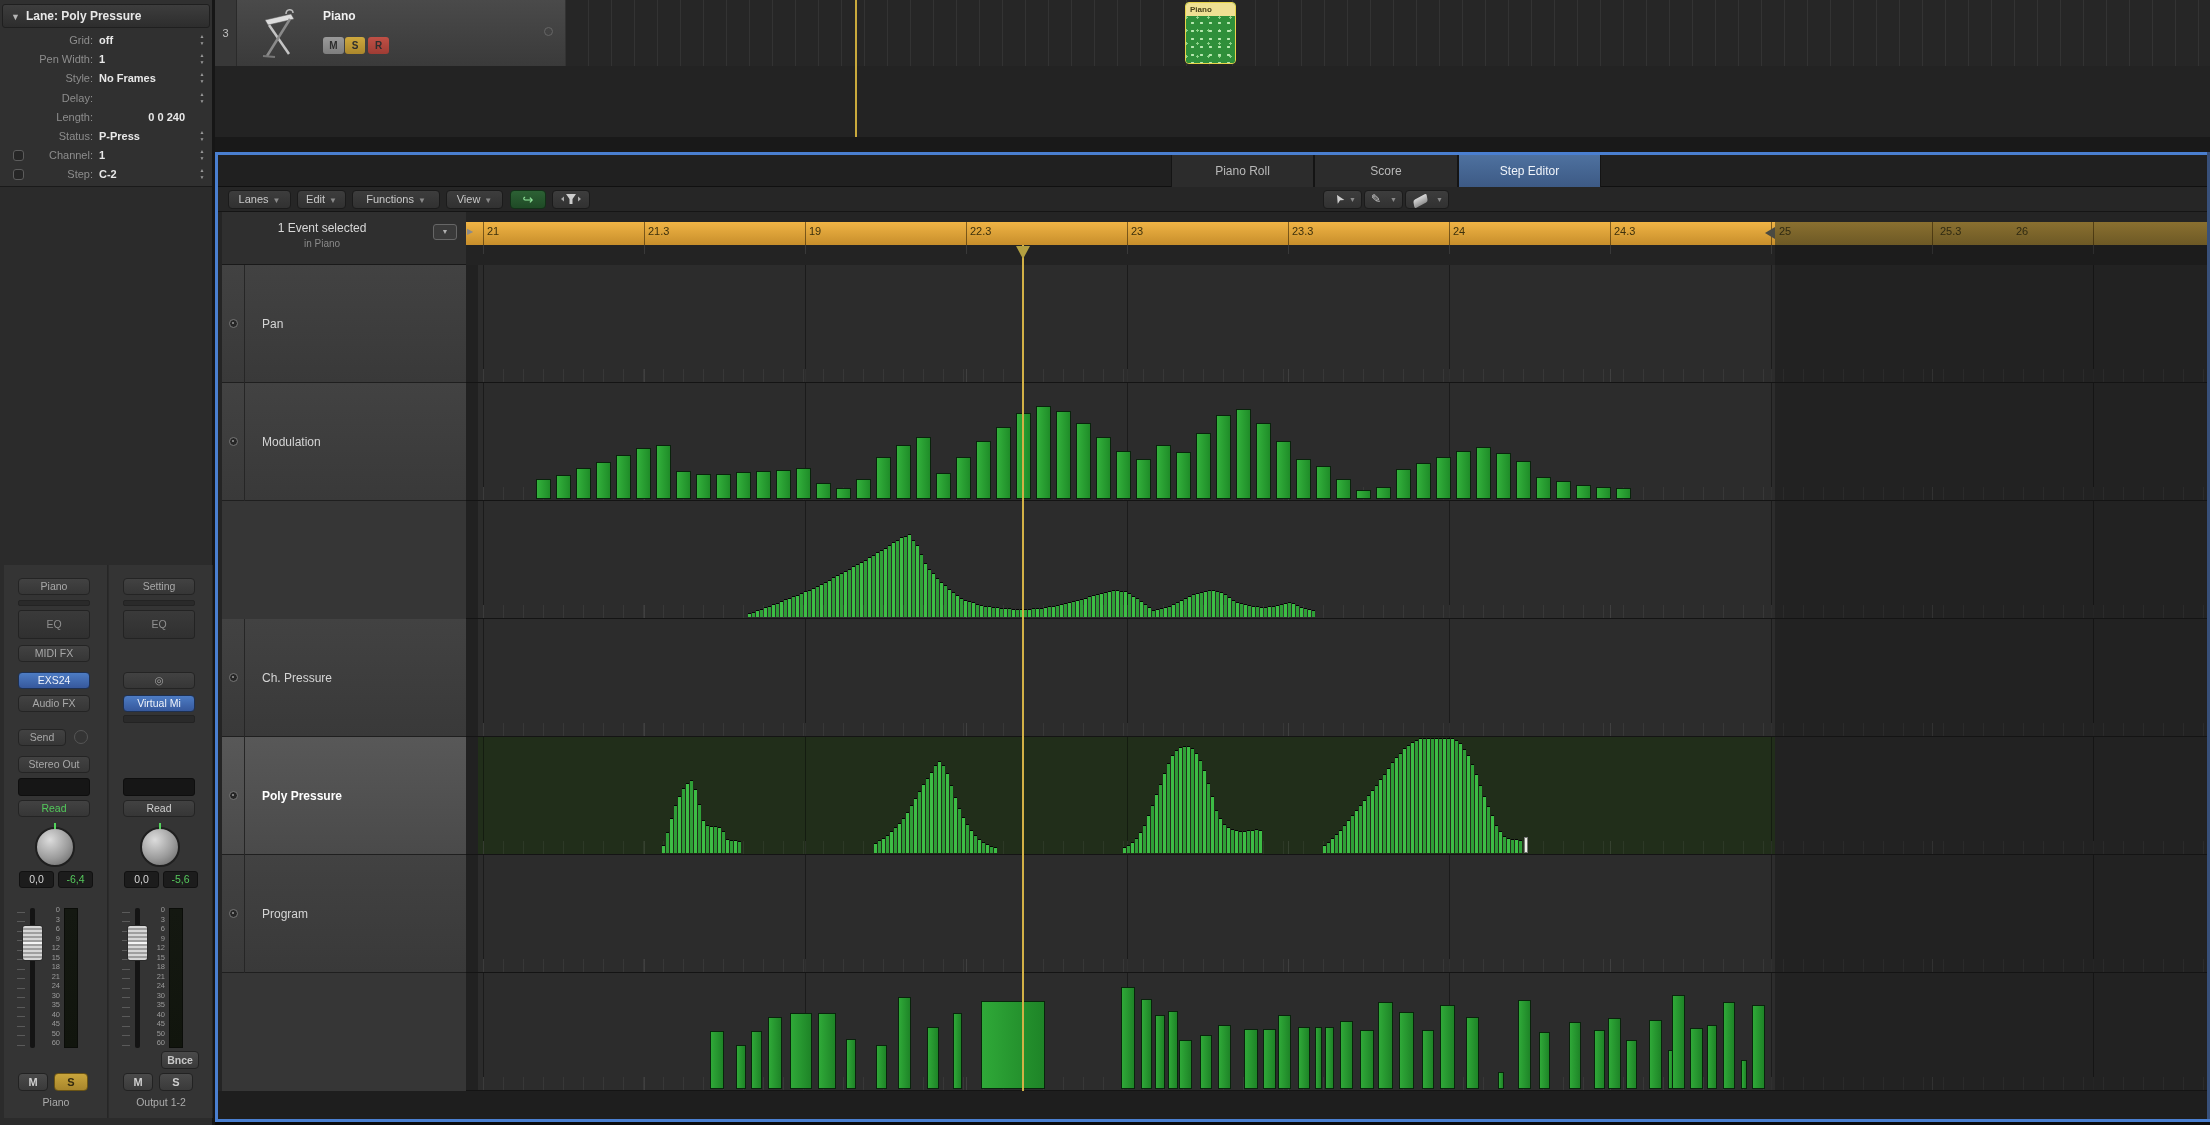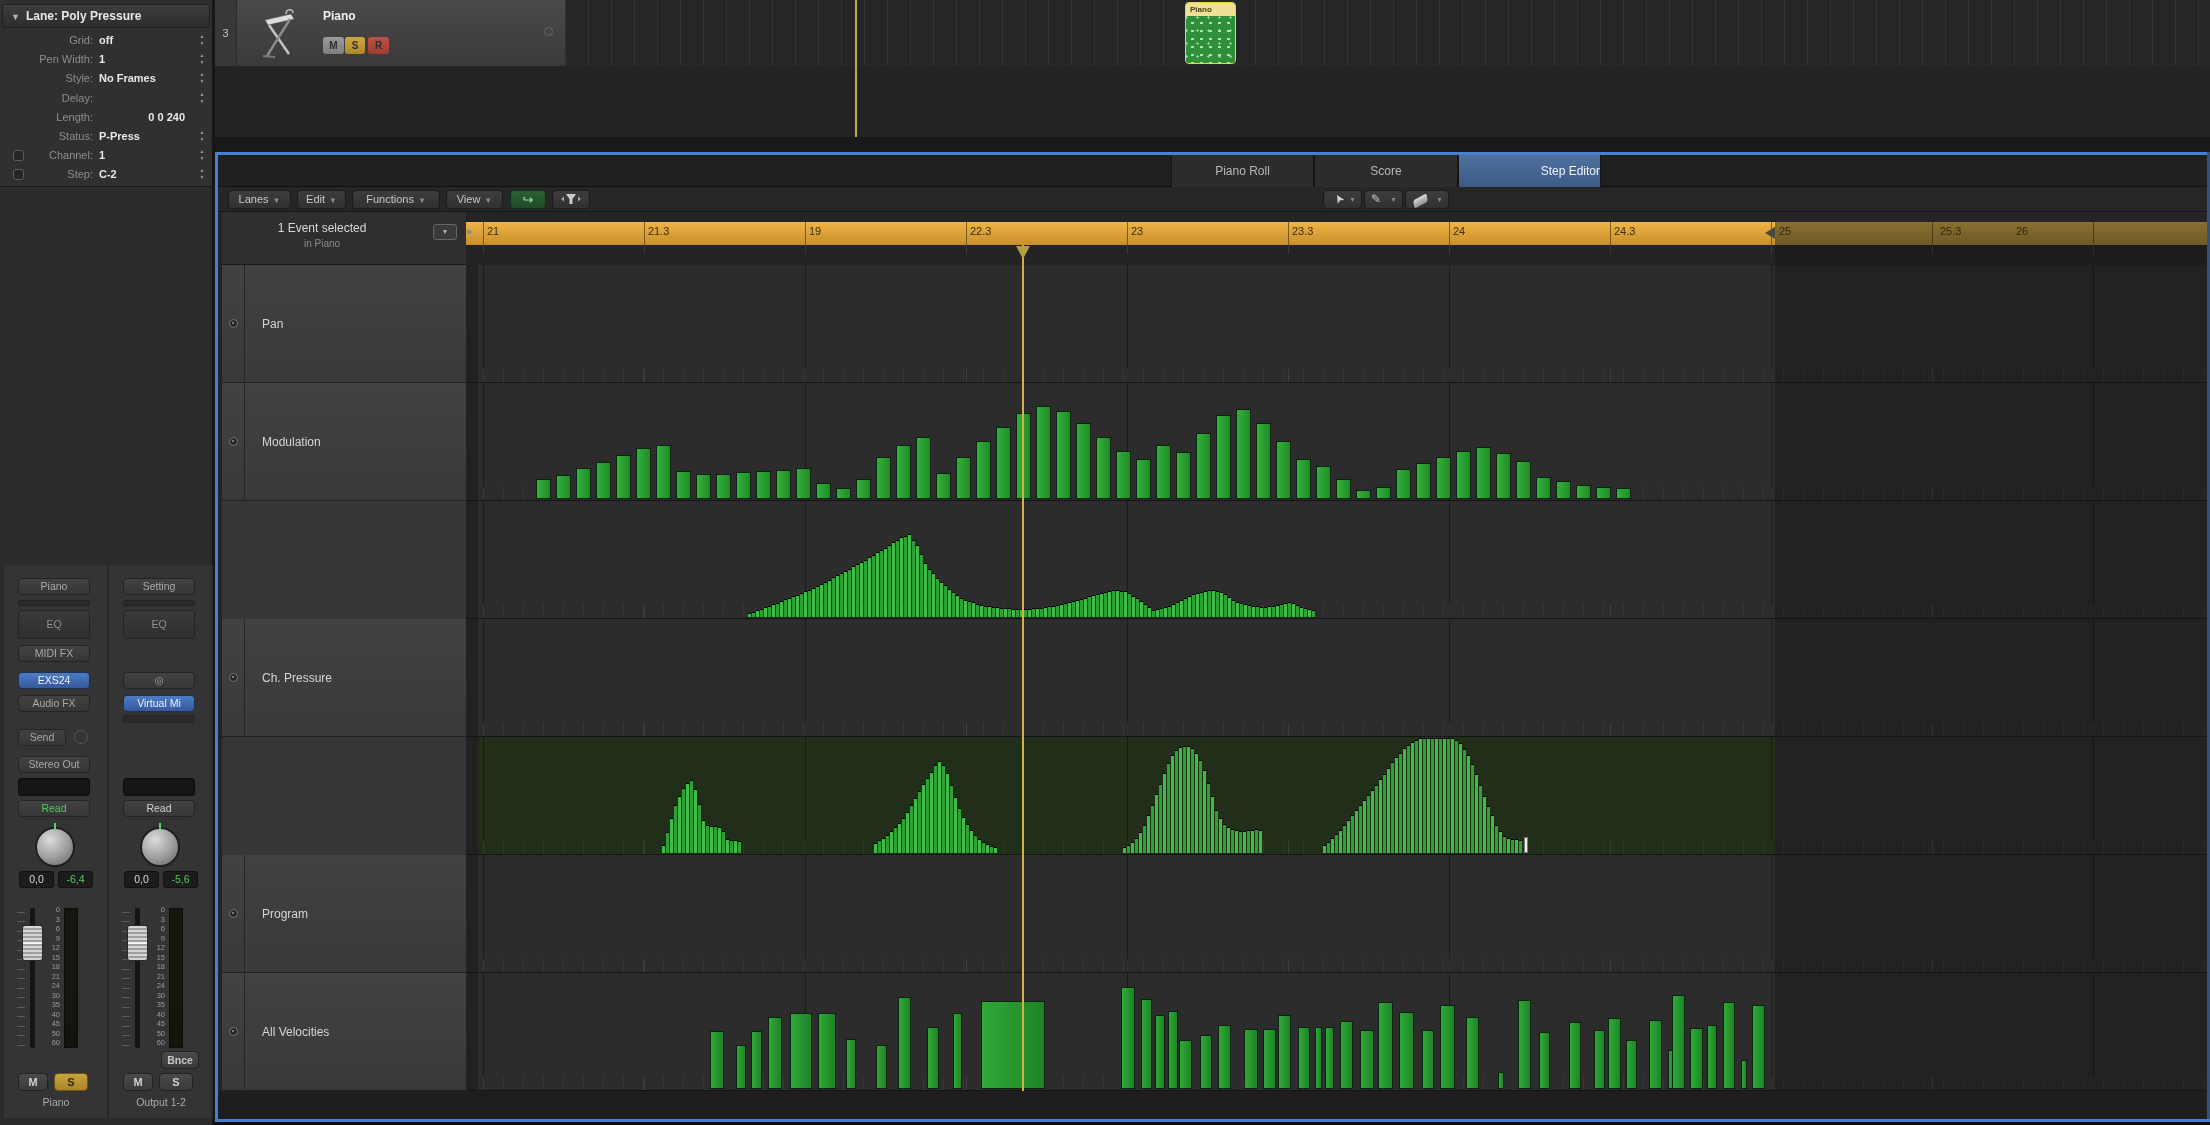--- a/index.html
+++ b/index.html
@@ -30,21 +30,21 @@
      background-image:radial-gradient(circle, #b9e9b2 1.1px, transparent 1.3px), radial-gradient(circle, #8fd48a 1px, transparent 1.2px);
      background-size:9px 8px, 11px 13px; background-position:2px 3px, 6px 8px; }
   #top-playhead { position:absolute; left:640px; top:0; width:2px; height:140px; background:#c9a93c; }
 
   
   #editor { position:absolute; left:215px; top:137px; width:1995px; height:988px; background:#242424; }
   #editor-gap { position:absolute; left:0; top:0; width:1995px; height:15px; background:#191919; }
   #focus-top { position:absolute; left:0; top:15px; width:1995px; height:3px; background:#4a7fd0; }
   #tabbar { position:absolute; left:0; top:18px; width:1995px; height:32px; background:#202020; border-bottom:1px solid #101010; }
   .tab { position:absolute; top:0; height:32px; background:#2c2c2c; border-left:1px solid #141414; border-right:1px solid #141414; color:#b8b8b8; font-size:12px; text-align:center; line-height:32px; }
-  .tab.active { background:linear-gradient(#4e719f,#3d5a85); color:#f0f4fa;text-align:right; }
+  .tab.active { background:linear-gradient(#4e719f,#3d5a85); color:#f0f4fa; }
   #menubar { position:absolute; left:0; top:50px; width:1995px; height:25px; background:#262626; border-bottom:1px solid #151515; }
   .menu-btn { position:absolute; top:3px; height:19px; background:linear-gradient(#3d3d3d,#313131); border:1px solid #1b1b1b; border-radius:4px; color:#c8c8c8; font-size:11px; text-align:center; line-height:17px; }
   .menu-btn .car { color:#8a8a8a; font-size:8px; margin-left:4px; }
   #status-box { position:absolute; left:7px; top:75px; width:244px; height:53px; background:#2f2f2f; border-bottom:1px solid #191919; }
   #status-line1 { position:absolute; left:0; top:9px; width:200px; text-align:center; color:#d8d8d8; font-size:12px; }
   #status-line2 { position:absolute; left:0; top:26px; width:200px; text-align:center; color:#8a8a8a; font-size:10px; }
   #status-dd { position:absolute; left:211px; top:12px; width:24px; height:16px; background:#3a3a3a; border:1px solid #666; border-radius:3px; color:#b0b0b0; font-size:7px; text-align:center; line-height:14px; }
 
   #ruler { position:absolute; left:251px; top:85px; width:1744px; height:23px; overflow:hidden; }
   #ruler-bright { position:absolute; left:0; top:0; width:1309px; height:23px; background:linear-gradient(#f0b445,#c78e2b); }
@@ -810,29 +810,29 @@
         <div class="lane-header" style="position: absolute; top: 118px;">
           <div class="lane-dot" style="position: absolute;"></div>
           <div class="divider" style="position: absolute;"></div>
           <div class="lane-name" style="position: absolute;">Modulation</div>
         </div>
         <div class="lane-header" style="position: absolute; top: 354px;">
           <div class="lane-dot" style="position: absolute;"></div>
           <div class="divider" style="position: absolute;"></div>
           <div class="lane-name" style="position: absolute;">Ch. Pressure</div>
         </div>
+        <div class="lane-header sel" style="position: absolute; top: 472px;">
+          <div class="lane-dot" style="position: absolute;"></div>
+          <div class="divider" style="position: absolute;"></div>
+          <div class="lane-name" style="position: absolute;">Poly Pressure</div>
+        </div>
         <div class="lane-header" style="position: absolute; top: 590px;">
           <div class="lane-dot" style="position: absolute;"></div>
           <div class="divider" style="position: absolute;"></div>
           <div class="lane-name" style="position: absolute;">Program</div>
-        </div>
-        <div class="lane-header" style="position: absolute; top: 708px;">
-          <div class="lane-dot" style="position: absolute;"></div>
-          <div class="divider" style="position: absolute;"></div>
-          <div class="lane-name" style="position: absolute;">All Velocities</div>
         </div>
       </div>
 
     <div id="below-grid"></div>
     <div id="focus-left"></div>
     <div id="focus-right"></div>
     <div id="focus-bottom"></div>
     <div id="editor-bottom-black"></div>
   </div>
 </div>

